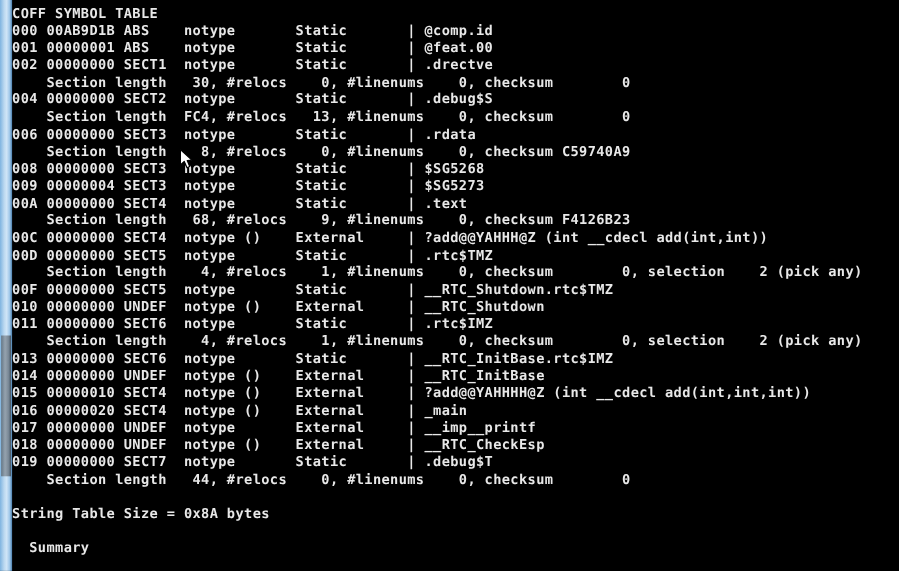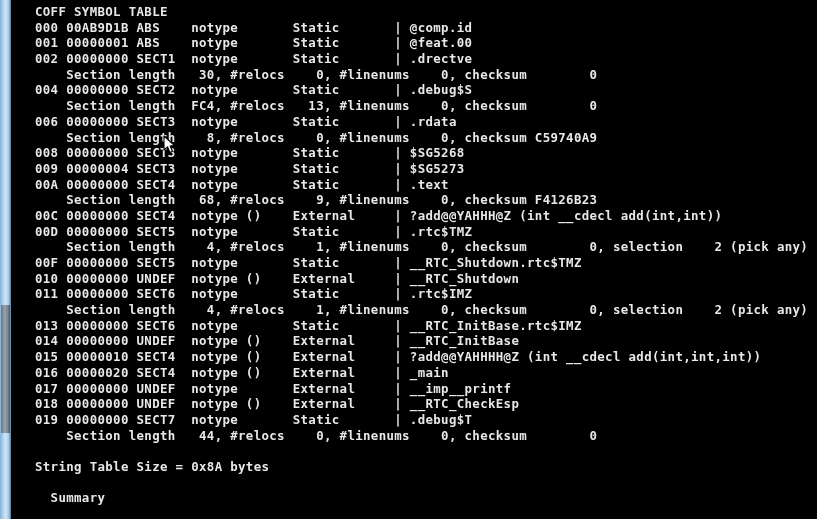--- a/index.html
+++ b/index.html
@@ -39,21 +39,20 @@
     width: 806px;
     height: 519px;
     color: #e8e8e8;
     font-family: "DejaVu Sans Mono", "Liberation Mono", monospace;
     font-size: 12.4px;
     line-height: 15.7px;
     letter-spacing: 0.35px;
     white-space: pre;
     padding-top: 4px;
     box-sizing: border-box;
-    padding-left: 24px;
   }
   .line {
     height: 15.7px;
     white-space: pre;
     font-weight: bold;
   }
   
   #cursor {
     position: absolute;
     left: 163px;

